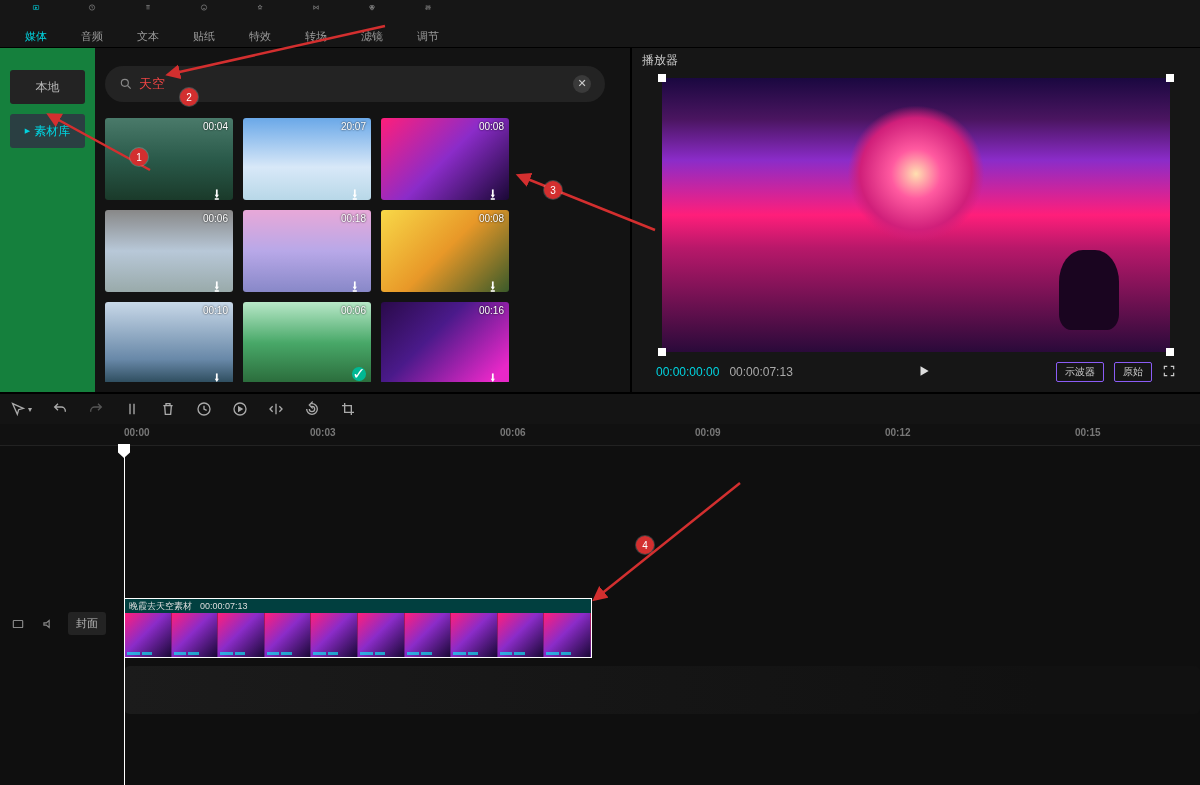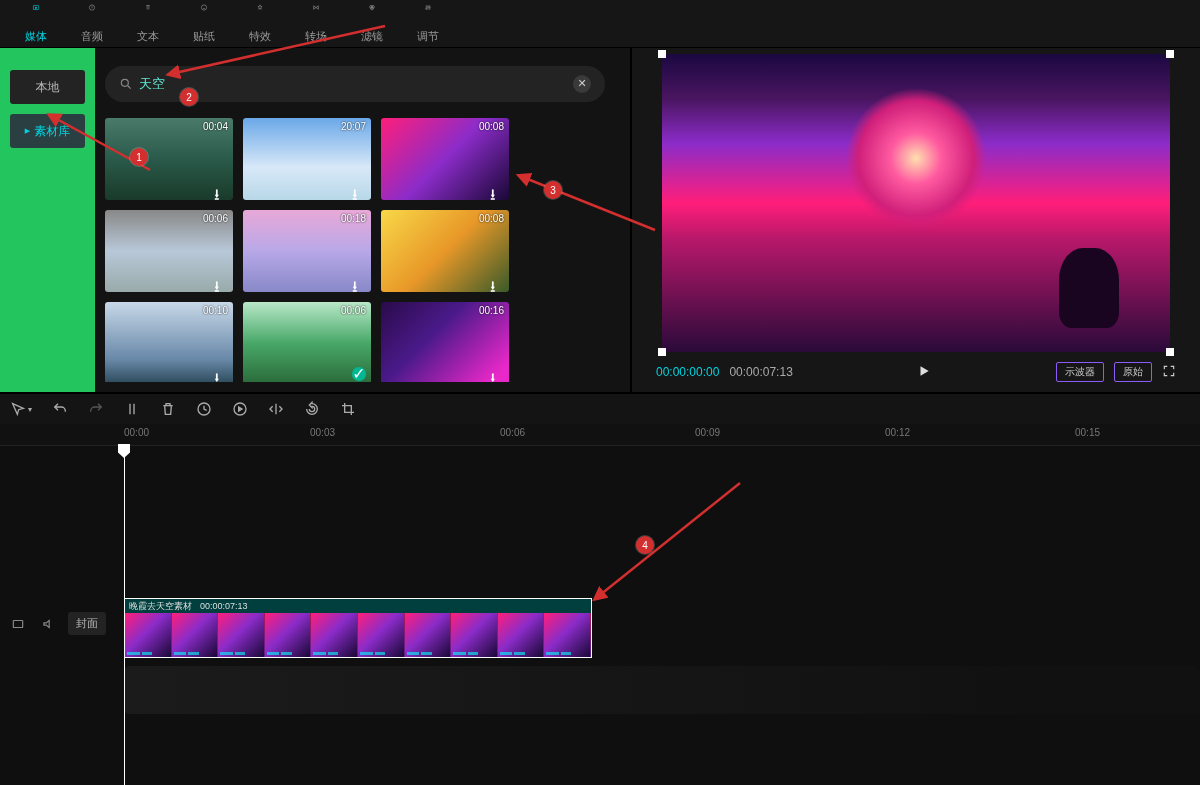--- a/index.html
+++ b/index.html
@@ -7,30 +7,30 @@
 
 
 .top-tabs { height: 48px; display: flex; align-items: center; padding: 0 8px; background: #161616; border-bottom: 1px solid #000; }
 .top-tab { width: 56px; height: 40px; display: flex; flex-direction: column; align-items: center; justify-content: center; cursor: pointer; color: #999; font-size: 11px; gap: 18px; }
 .top-tab.active { color: #00d4e0; }
 .top-tab svg { width: 18px; height: 18px; }
 
 .main-row { display: flex; height: 344px; }
 
 
-.sidebar { width: 95px; background: #22c55e; padding: 22px 10px; display: flex; flex-direction: column; gap: 10px; }
+.sidebar { width: 95px; background: #15803d; padding: 22px 10px; display: flex; flex-direction: column; gap: 10px; }
 .side-btn { height: 34px; background: #232323; color: #bbb; display: flex; align-items: center; justify-content: center; font-size: 12px; border-radius: 3px; cursor: pointer; }
 .side-btn.active { background: #2a3f42; color: #00d4e0; }
 .side-btn.active::before { content: "▶"; font-size: 7px; margin-right: 4px; }
 
 
 .media-panel { flex: 1; background: #131313; padding: 18px 10px 10px 10px; display: flex; flex-direction: column; overflow: hidden; }
 .search-row { display: flex; align-items: center; background: #232323; border-radius: 20px; height: 36px; padding: 0 14px; margin-bottom: 16px; max-width: 500px; }
 .search-row svg { width: 14px; height: 14px; color: #888; margin-right: 6px; }
-.search-input { flex: 1; background: none; border: none; color: #5eead4; font-size: 13px; outline: none; }
+.search-input { flex: 1; background: none; border: none; color: #ef4444; font-size: 13px; outline: none; }
 .clear-btn { width: 18px; height: 18px; background: #3a3a3a; border-radius: 50%; display: flex; align-items: center; justify-content: center; color: #ccc; font-size: 11px; cursor: pointer; }
 .grid { display: grid; grid-template-columns: repeat(3,128px); gap: 10px 10px; overflow-y: auto; padding-right: 4px; }
 .thumb { width: 128px; height: 82px; background: #222; border-radius: 3px; position: relative; overflow: hidden; cursor: pointer; }
 .thumb .dur { position: absolute; top: 3px; right: 5px; font-size: 10px; color: #fff; text-shadow: 0 0 2px #000; }
 .thumb .dl { position: absolute; bottom: 3px; right: 5px; width: 14px; height: 14px; color: #fff; }
 .thumb .dl.done { background: #00b894; border-radius: 50%; display: flex; align-items: center; justify-content: center; }
 
 
 .player-panel { width: 570px; background: #161616; border-left: 2px solid #000; display: flex; flex-direction: column; }
 .player-title { height: 24px; padding: 4px 10px; font-size: 12px; color: #ccc; }
@@ -47,21 +47,21 @@
 .ctrl-btn { border: 1px solid #8b5cf6; padding: 2px 8px; font-size: 10px; color: #ccc; border-radius: 2px; cursor: pointer; white-space: nowrap; }
 .fullscreen { cursor: pointer; color: #ccc; }
 
 
 .tl-toolbar { height: 32px; background: #141414; display: flex; align-items: center; padding: 0 10px; gap: 20px; border-top: 2px solid #000; }
 .tl-tool { color: #aaa; cursor: pointer; display: flex; align-items: center; }
 .tl-tool svg { width: 16px; height: 16px; }
 .tl-tool.dim { color: #555; }
 
 
-.ruler { height: 22px; background: #111; position: relative; font-size: 10px; color: #777; border-bottom: 1px solid #222; }
+.ruler { height: 22px; background: #111; position: relative; font-size: 10px; color: #777; border-bottom: 1px solid #222; font-weight: bold; }
 .ruler .tick { position: absolute; top: 3px; }
 .playhead { position: absolute; left: 124px; top: 444px; width: 1px; bottom: 0; background: #fff; z-index: 50; }
 .playhead::before { content: ""; position: absolute; top: 0; left: -6px; width: 12px; height: 14px; background: #fff; clip-path: polygon(0 0,100% 0,100% 60%,50% 100%,0 60%); }
 
 
 .timeline { position: relative; height: 339px; background: #0f0f0f; }
 .track-controls { position: absolute; left: 8px; top: 166px; display: flex; align-items: center; gap: 10px; }
 .track-ctrl { width: 20px; height: 20px; color: #888; display: flex; align-items: center; justify-content: center; cursor: pointer; }
 .cover-btn { background: #232323; color: #bbb; padding: 4px 8px; font-size: 11px; border-radius: 3px; cursor: pointer; }
 .clip-row { position: absolute; left: 124px; top: 152px; width: 468px; height: 60px; border: 1px solid #fff; background: #0a5a5a; display: flex; flex-direction: column; }
@@ -200,20 +200,21 @@
           <span class="dl done">✓</span>
         </div>
       <div class="thumb bg9">
           <span class="dur">00:16</span>
           <span class="dl">⭳</span>
         </div>
     </div>
   </div>
 
   <div class="player-panel">
+    <div class="player-title">播放器</div>
     <div class="player-view">
       <div class="player-art"></div>
       <div class="handle tl"></div>
       <div class="handle tr"></div>
       <div class="handle bl"></div>
       <div class="handle br"></div>
     </div>
     <div class="player-ctrl">
       <span class="time-cur">00:00:00:00</span>
       <span class="time-tot">00:00:07:13</span>

